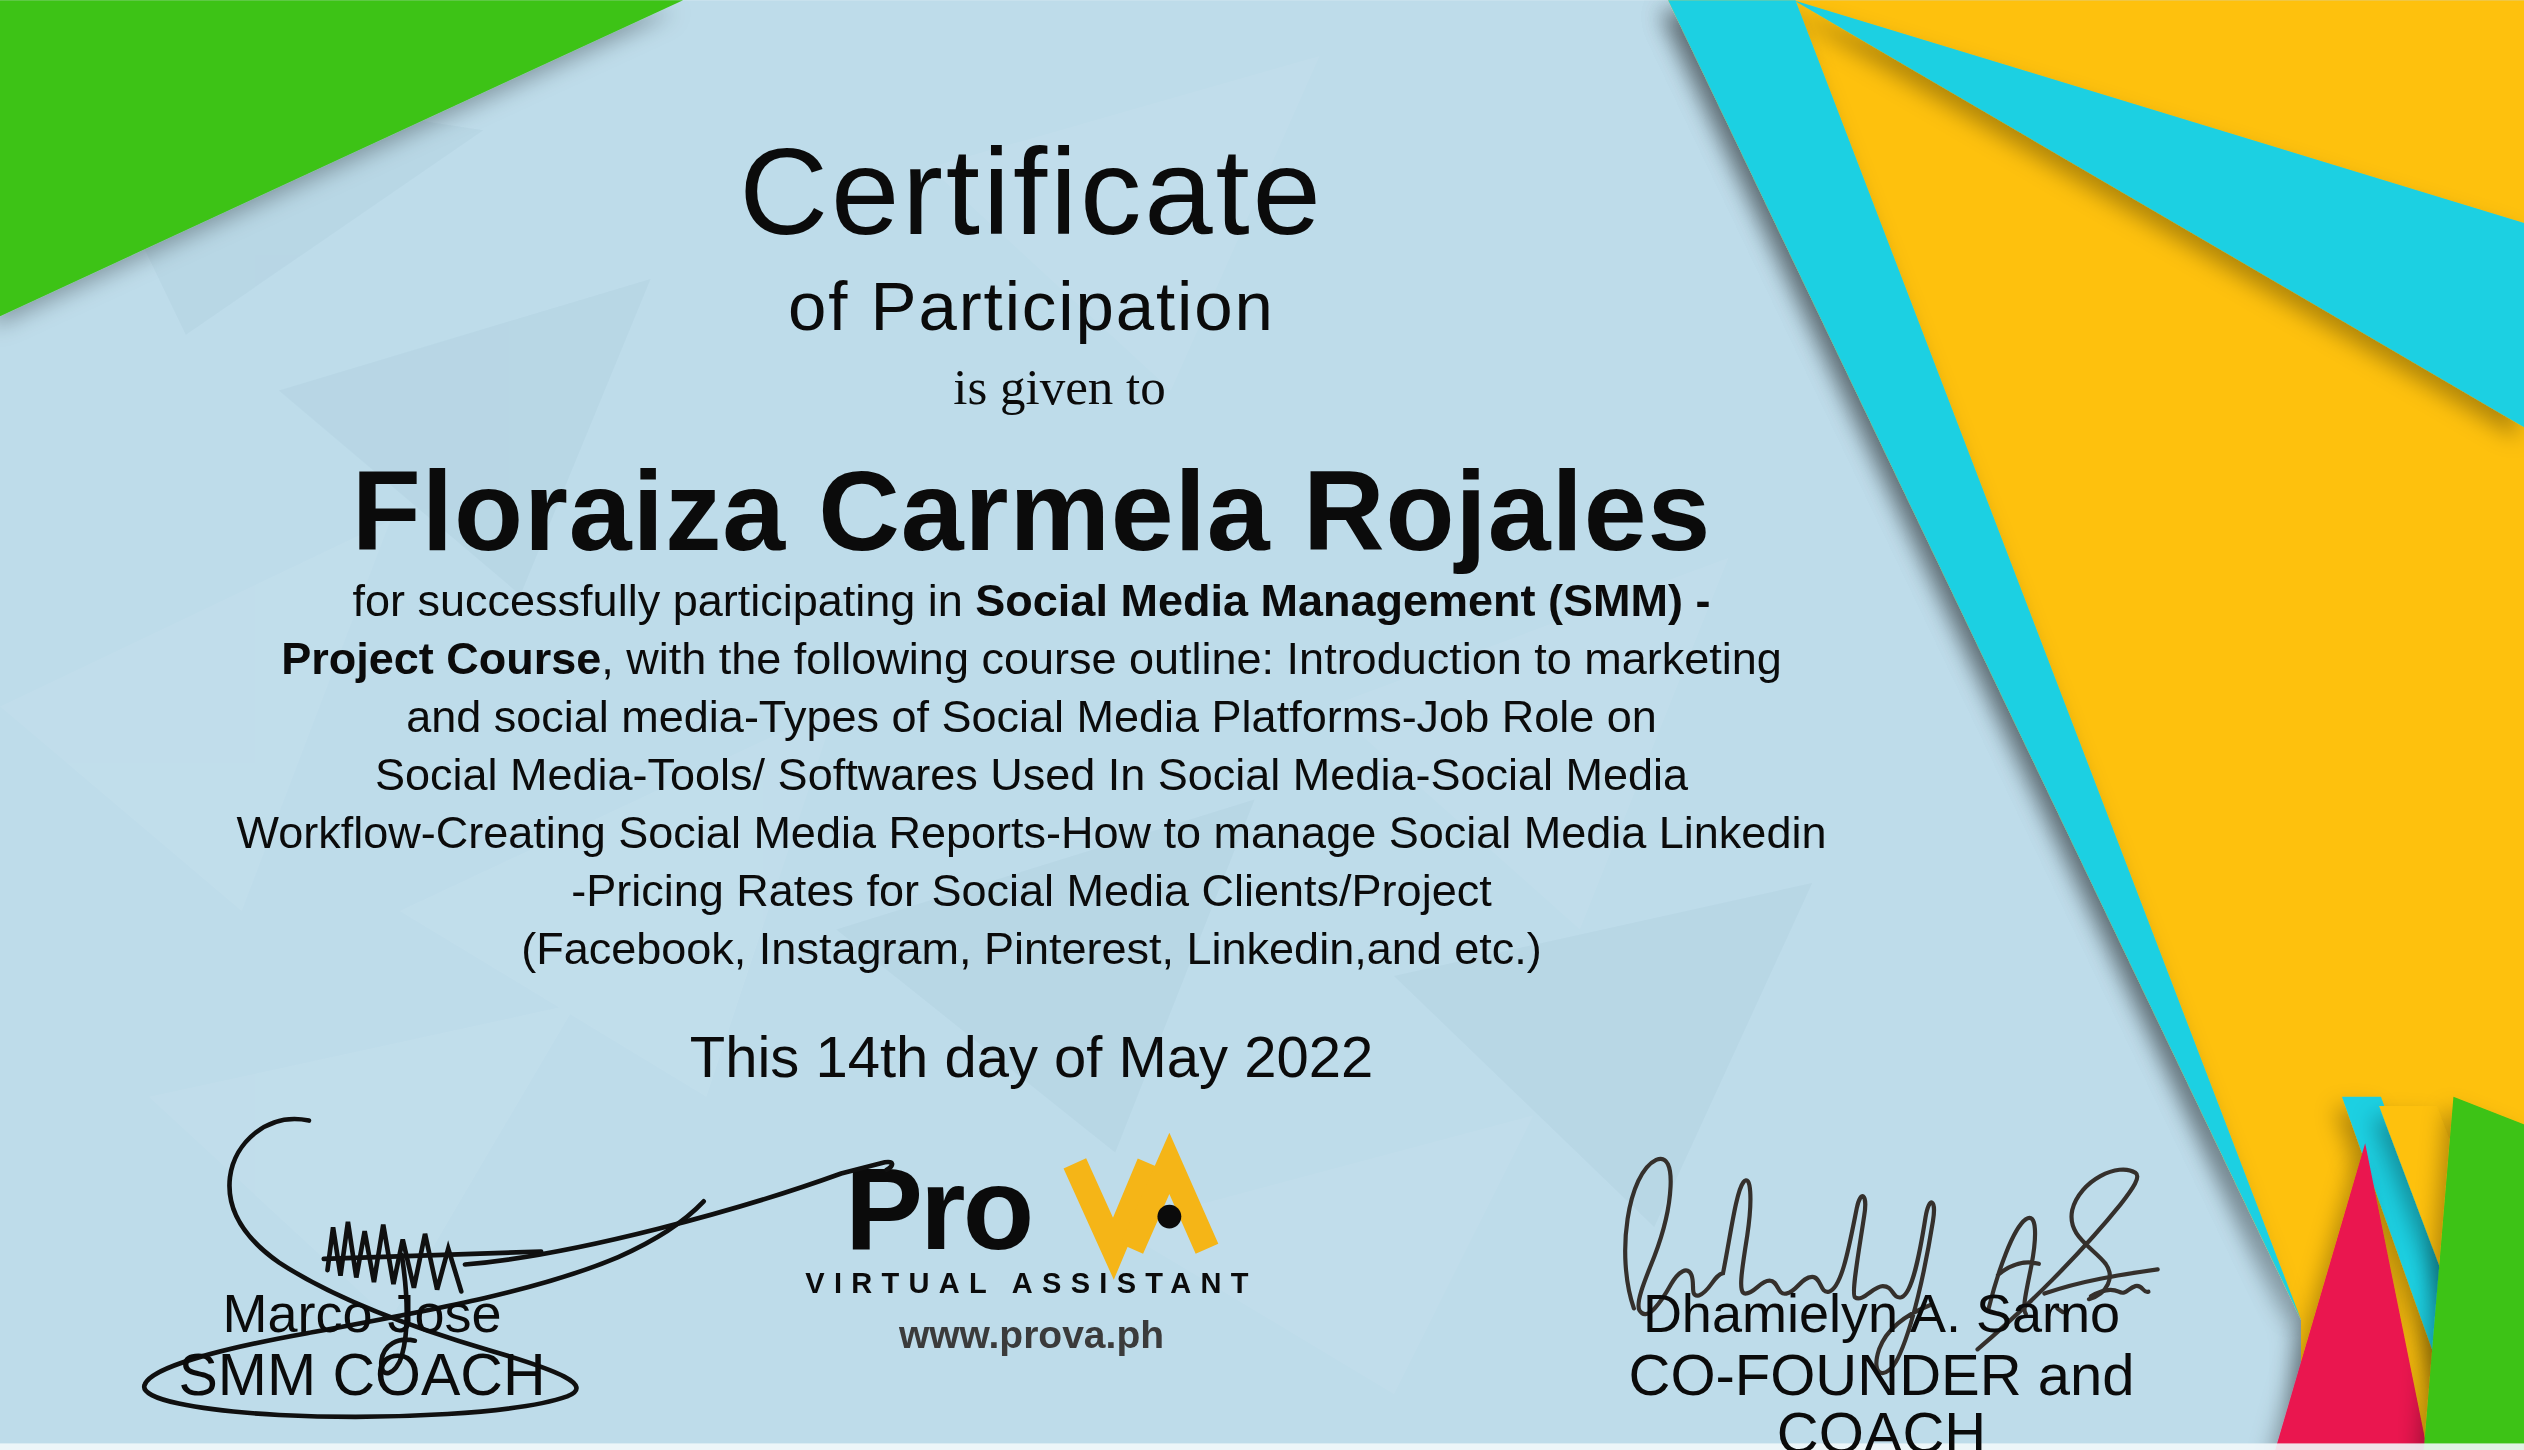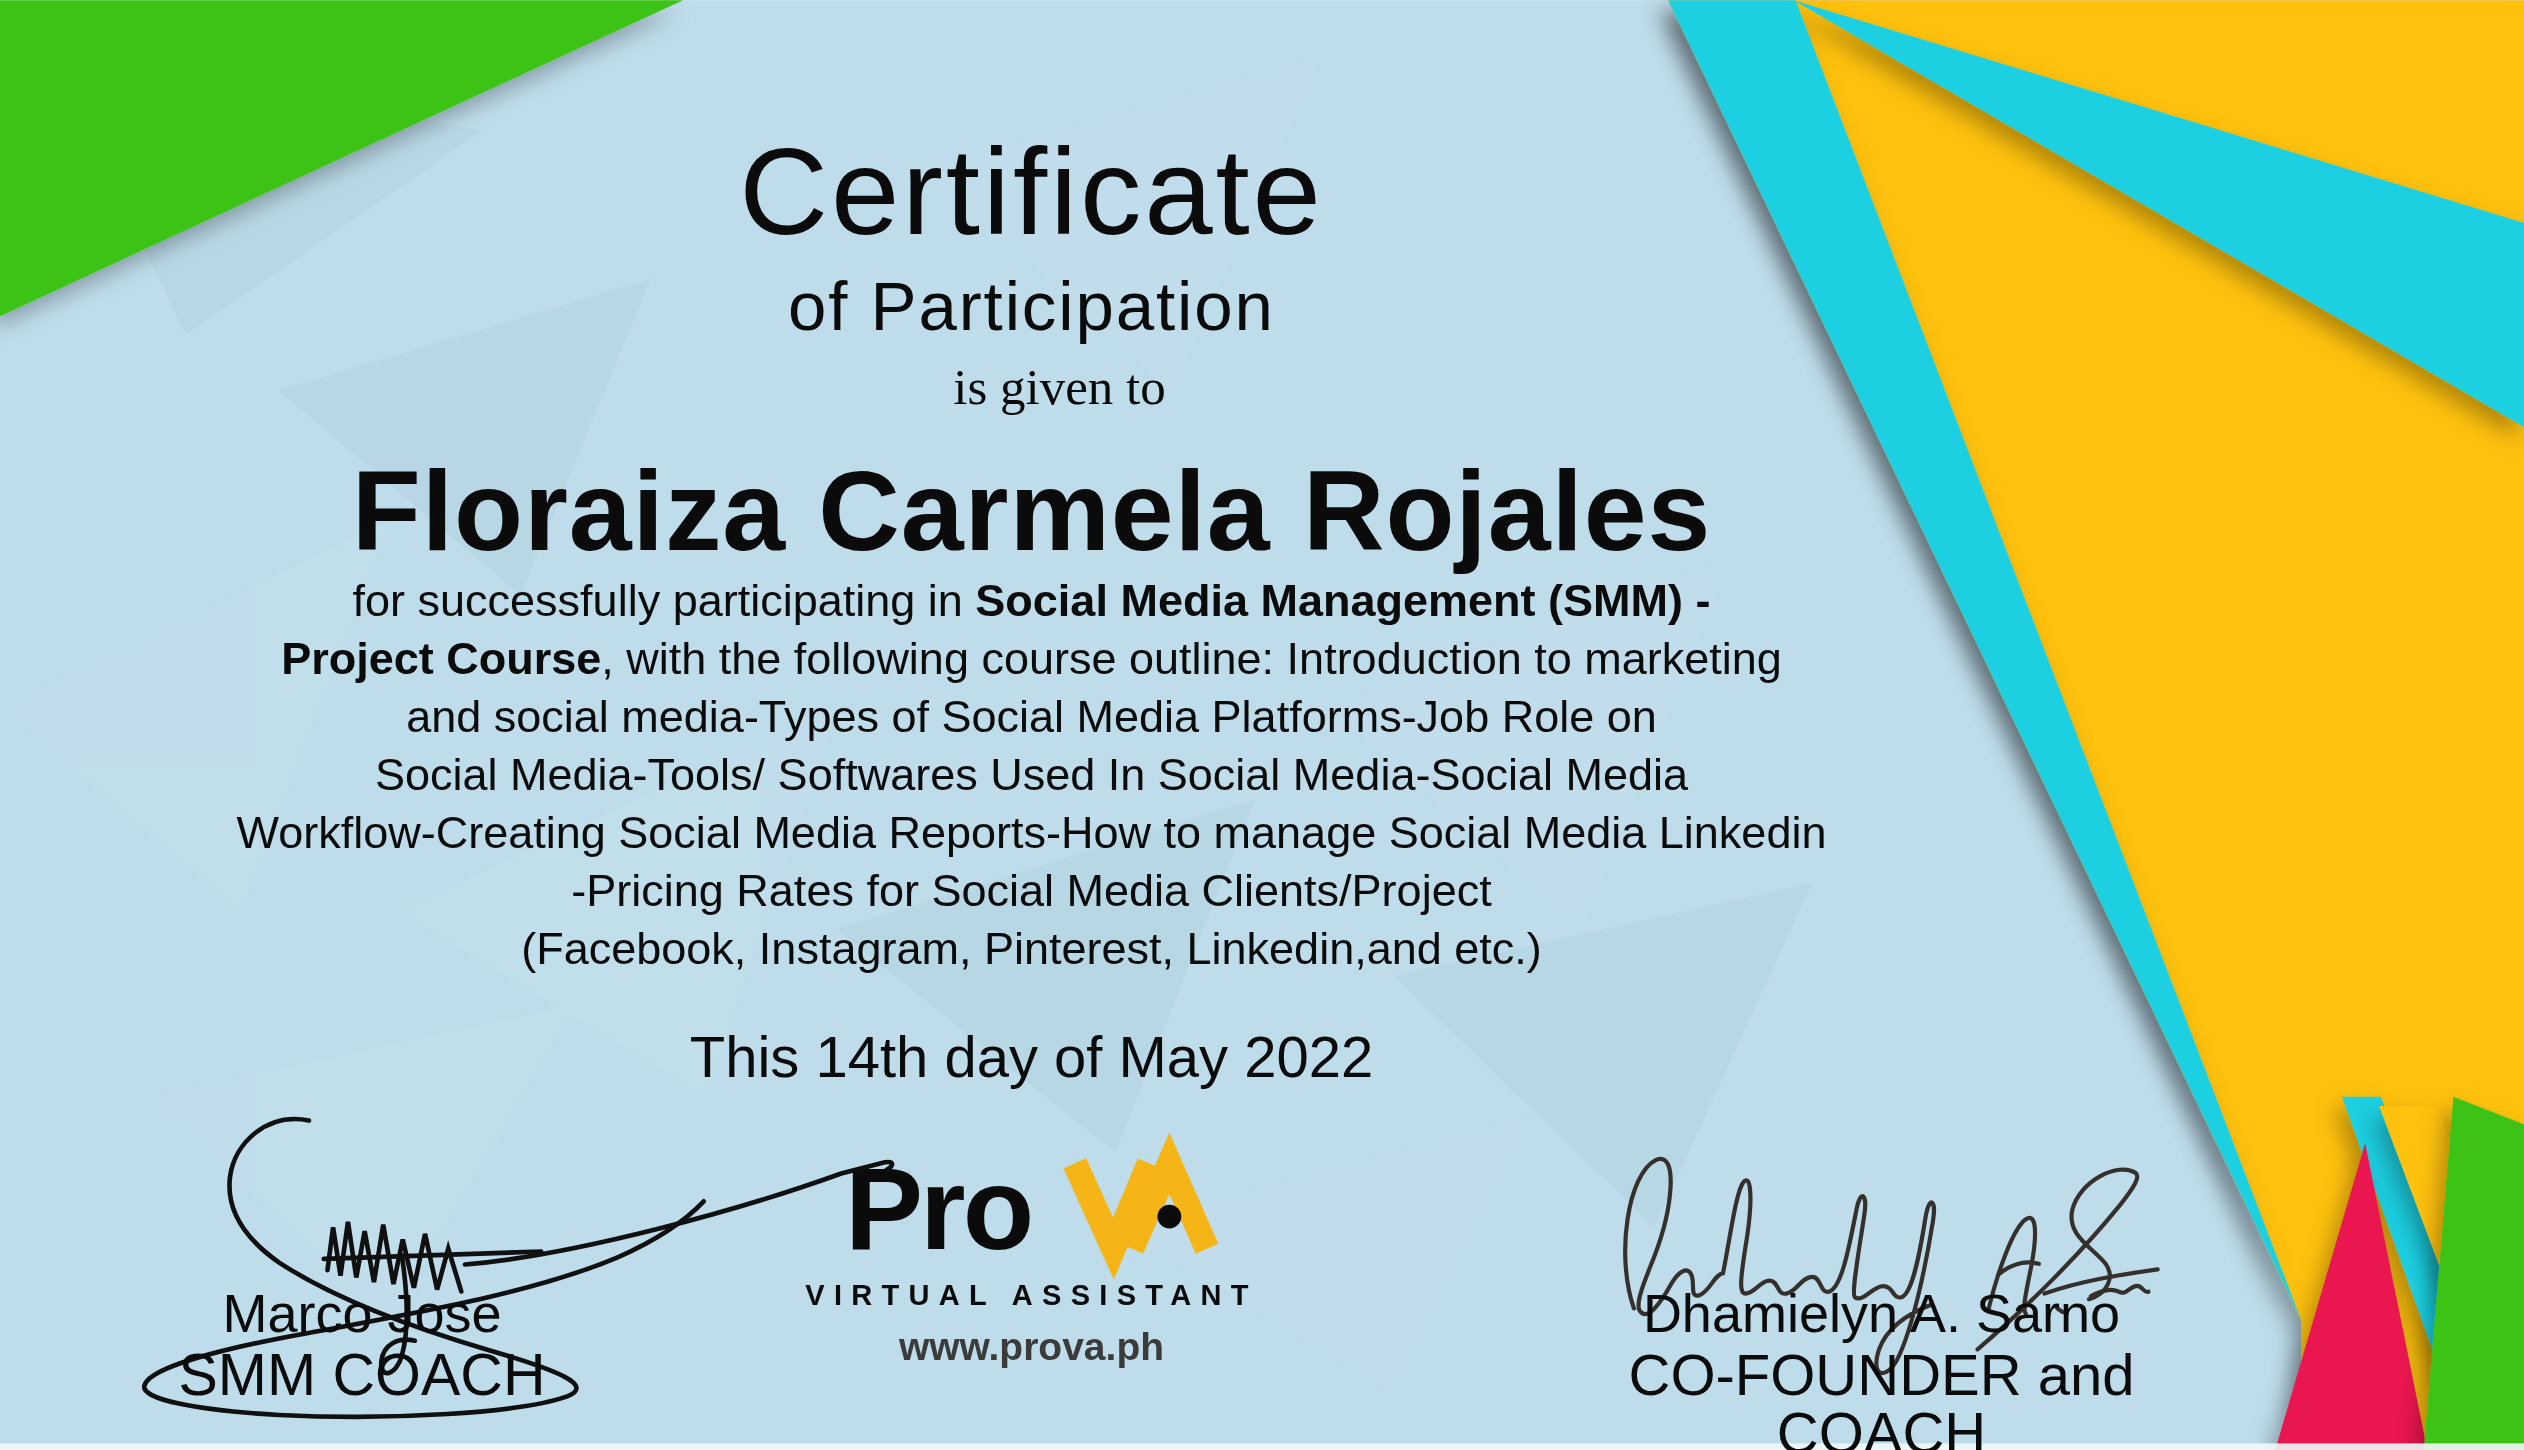--- a/index.html
+++ b/index.html
@@ -20,21 +20,21 @@
   .given    { top: 362px;  font-family: "Liberation Serif", serif; font-size: 51px; line-height: 1; margin-left: 28px; }
   .name     { top: 436px;  font-size: 113px; font-weight: 700; letter-spacing: 0.9px; line-height: 1.05; margin-top: 16px; }
   .body-text{ top: 572px;  font-size: 45px;  line-height: 58px; font-weight: 400; }
   .body-text .ln { display: block; }
   .body-text b { font-weight: 700; }
   .date-line{ top: 1028px; font-size: 58px; line-height: 1; }
   .logo-block { top: 1150px; }
   .brand { display: inline-flex; align-items: flex-end; line-height: 1; gap: 25px; }
   .brand-pro { font-size: 117px; font-weight: 700; letter-spacing: -2.8px; line-height: 1; }
   .va-svg { width: 156px; height: 95px; margin-left: 5.6px; margin-bottom: 13px; overflow: visible; }
-  .tagline { margin-top: 12px;  font-size: 29px; font-weight: 700; letter-spacing: 9.3px; }
+  .tagline { margin-top: 0;  font-size: 29px; font-weight: 700; letter-spacing: 9.3px; }
   .website { margin-top: 13px; font-size: 39px; font-weight: 700; color: #3b3b3b; }
   .sig-name { position: absolute; font-size: 54px; line-height: 1; text-align: center; }
   .sig-role { position: absolute; font-size: 59px; line-height: 1; text-align: center; }
   .sig-left-name  { left: 74px;   top: 1286px; width: 576px; }
   .sig-left-role  { left: 74px;   top: 1346px; width: 576px; }
   .sig-right-name { left: 1570px; top: 1286px; width: 623px; font-size: 54px; }
   .sig-right-role { left: 1570px; top: 1346px; width: 623px; font-size: 58px; }
   .sig-svg { position: absolute; overflow: visible; pointer-events: none; }
 </style>
 </head>

